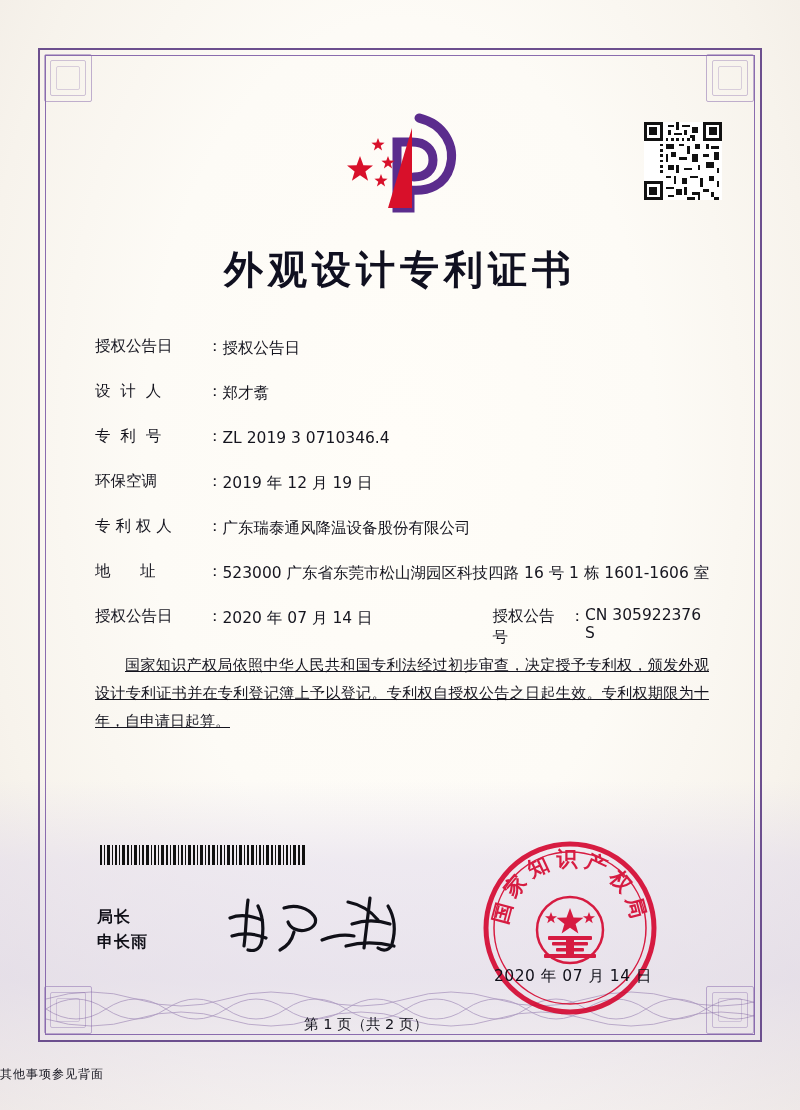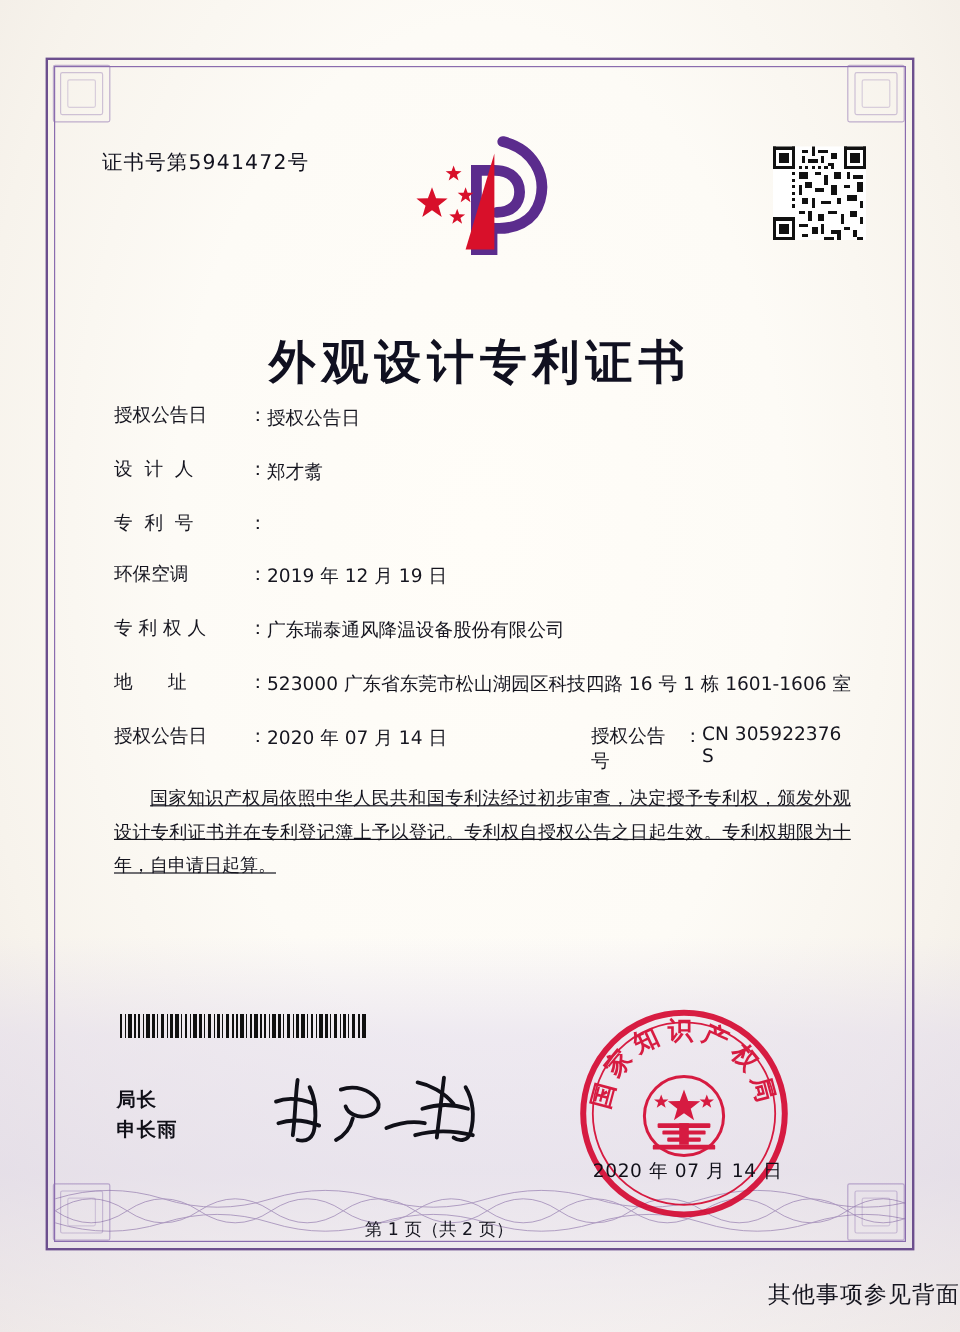--- a/index.html
+++ b/index.html
@@ -103,21 +103,20 @@
   .doc-title {
     position: absolute;
     left: 0; top: 243px;
     width: 800px;
     text-align: center;
     font-size: 39px;
     font-weight: bold;
     letter-spacing: 5px;
     color: #101020;
     font-family: "DejaVu Sans", sans-serif;
-    margin-top: 32px;
   }
 
   
   .fields {
     position: absolute;
     left: 95px; top: 336px;
     width: 620px;
   }
   .field-row {
     display: flex;
@@ -215,22 +214,22 @@
     width: 732px;
     text-align: center;
     font-size: 14.5px;
     color: #15151f;
     font-family: "DejaVu Sans", sans-serif;
   }
   .footer-note {
     position: absolute;
     left: 0; top: 1066px;
     width: 800px;
-    text-align: right;
-    font-size: 19px;
+    text-align: left;
+    font-size: 12px;
     color: #15151f;
     font-family: Liberation Serif, serif;
     letter-spacing: 1px;
   }
 </style>
 </head>
 <body>
 
 <div id="page">
 
@@ -262,21 +261,20 @@
 
   <svg class="bottom-ornament" viewBox="0 0 708 48" preserveAspectRatio="none">
     <g stroke="#7a5c9c" fill="none" stroke-width="0.8" opacity="0.65">
       <path d="M0 24 Q 30 4 60 24 T 120 24 T 180 24 T 240 24 T 300 24 T 360 24 T 420 24 T 480 24 T 540 24 T 600 24 T 660 24 T 720 24"></path>
       <path d="M0 24 Q 30 44 60 24 T 120 24 T 180 24 T 240 24 T 300 24 T 360 24 T 420 24 T 480 24 T 540 24 T 600 24 T 660 24 T 720 24"></path>
       <path d="M0 14 Q 45 0 90 14 T 180 14 T 270 14 T 360 14 T 450 14 T 540 14 T 630 14 T 720 14"></path>
       <path d="M0 34 Q 45 48 90 34 T 180 34 T 270 34 T 360 34 T 450 34 T 540 34 T 630 34 T 720 34"></path>
     </g>
   </svg>
 
-  <div class="cert-no">证书号第5941472号</div>
 
   <svg class="emblem" viewBox="0 0 120 106">
 
     <path d="M79 6 C 104 12, 116 34, 110 55 C 105 73, 88 80, 70 78 L 70 96 L 57 96 L 57 30 L 72 30 C 86 30, 93 38, 93 48 C 93 58, 86 65, 74 65" fill="none" stroke="#5b2c8d" stroke-width="9" stroke-linecap="round"></path>
 
     <path d="M72 96 L 48 96 L 72 16 Z" fill="#d8102a"></path>
 
     <g fill="#d8102a">
       <polygon points="20,44 23.4,53.2 33,53.4 25.4,59.4 28.1,68.8 20,63.2 11.9,68.8 14.6,59.4 7,53.4 16.6,53.2"></polygon>
       <polygon points="38,26 39.7,30.6 44.6,30.7 40.7,33.7 42.1,38.5 38,35.6 33.9,38.5 35.3,33.7 31.4,30.7 36.3,30.6"></polygon>
@@ -378,20 +376,21 @@
 
     <div class="field-row">
       <span class="field-label">设  计  人</span>
       <span class="field-colon">：</span>
       <span class="field-value">郑才翥</span>
     </div>
 
     <div class="field-row">
       <span class="field-label">专  利  号</span>
       <span class="field-colon">：</span>
+      <span class="field-value">ZL 2019 3 0710346.4</span>
     </div>
 
     <div class="field-row">
       <span class="field-label">环保空调</span>
       <span class="field-colon">：</span>
       <span class="field-value">2019 年 12 月 19 日</span>
     </div>
 
     <div class="field-row">
       <span class="field-label">专 利 权 人</span>

